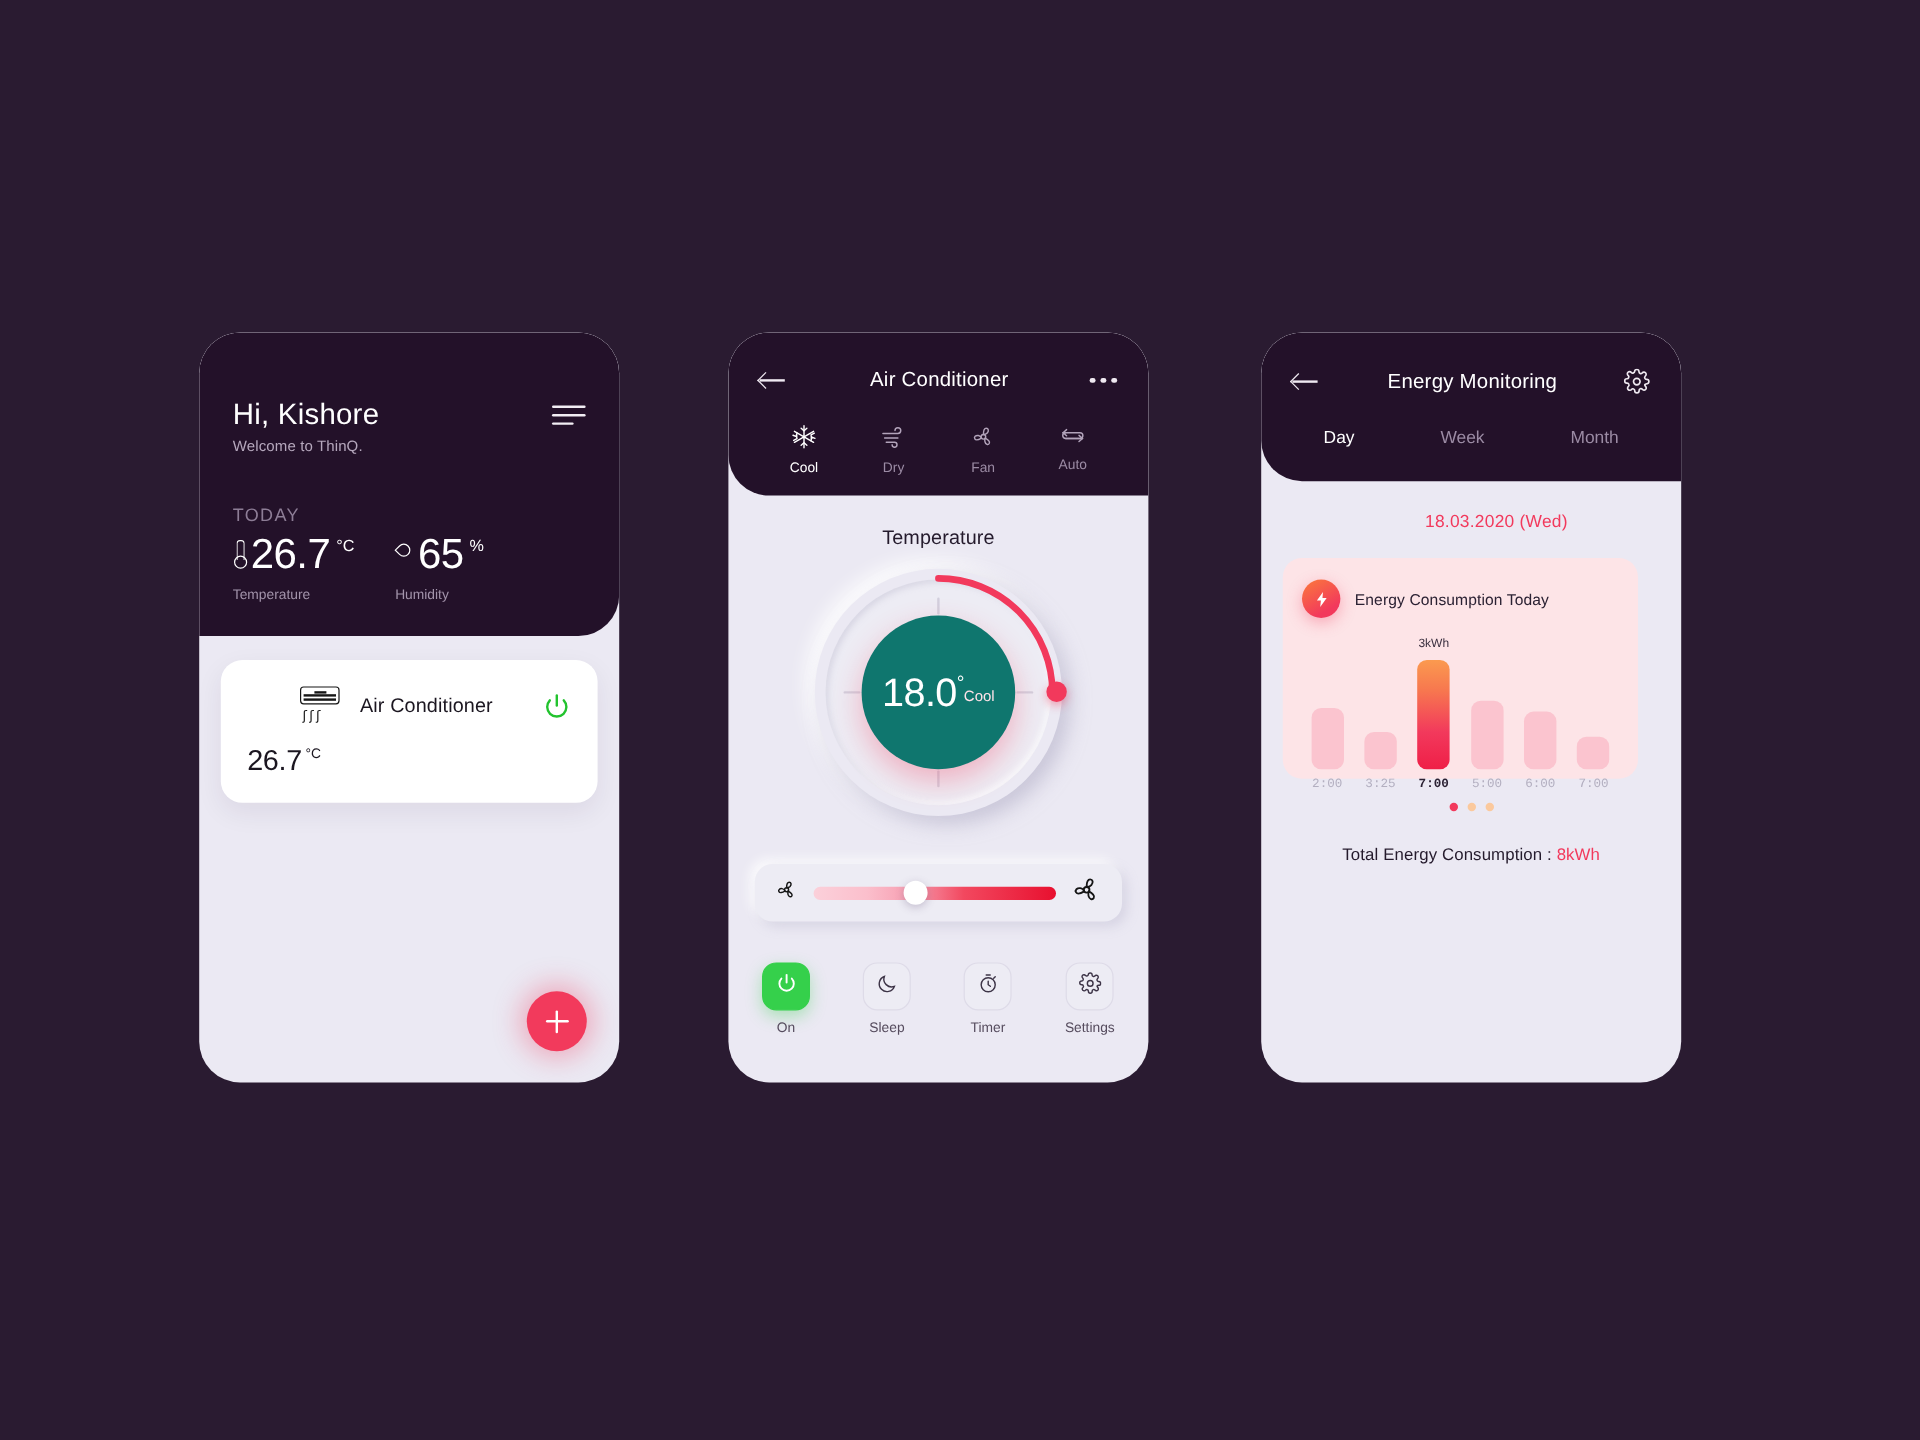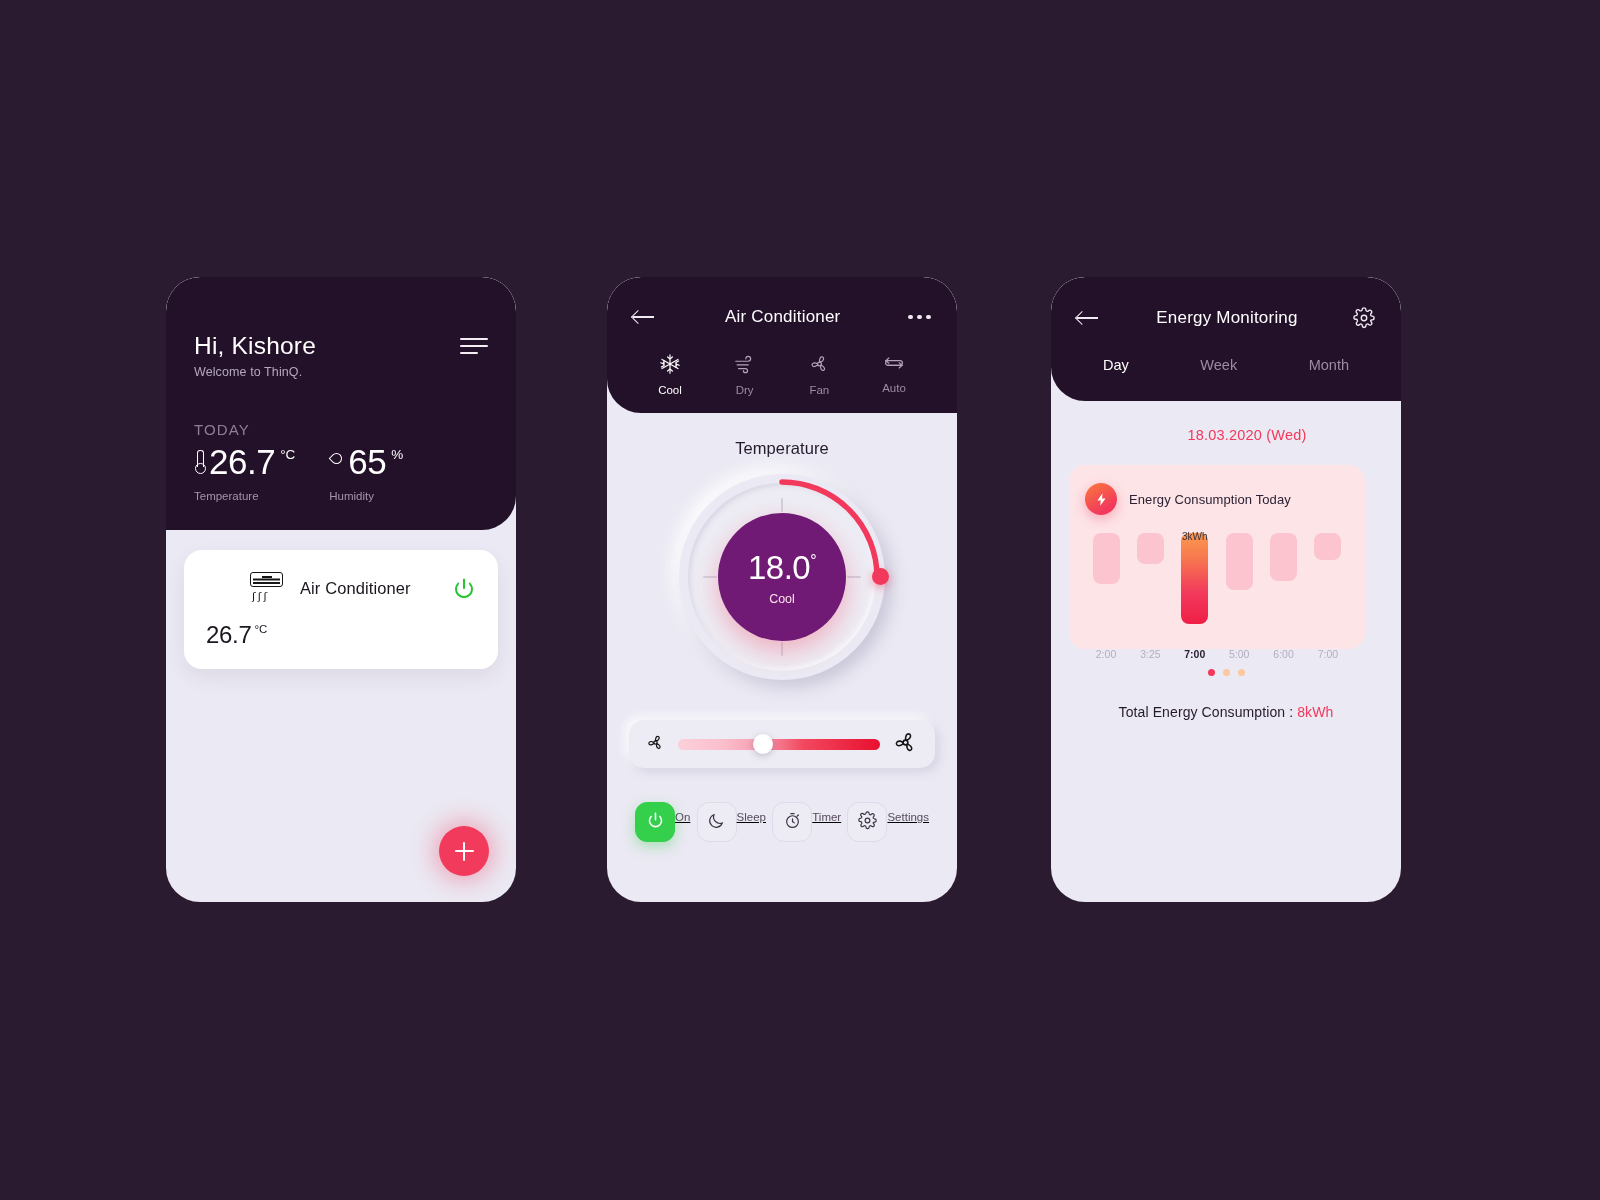--- a/index.html
+++ b/index.html
@@ -135,22 +135,22 @@
     box-shadow: inset 2px 2px 5px rgba(173,170,195,.35), inset -2px -2px 5px rgba(255,255,255,.8);
   }
   .tick { position:absolute; background:#d2cfdd; border-radius:2px; }
   .tick.t-top { width:1.6px; height:14px; left:102px; top:24px; }
   .tick.t-bottom { width:1.6px; height:14px; left:102px; bottom:24px; }
   .tick.t-left { height:1.6px; width:14px; left:24px; top:102px; }
   .tick.t-right { height:1.6px; width:14px; right:24px; top:102px; }
   .dial-svg { position:absolute; inset:0; }
   .dial-core {
     position:absolute; left:39px; top:39px; width:128px; height:128px; border-radius:50%;
-    background:#701a75;
-    display:flex; flex-direction:column; align-items:center; justify-content:center;
+    background:#0f766e;
+    display:flex; align-items:center; justify-content:center;
     box-shadow:0 10px 24px rgba(242,57,92,.33);
   }
   .dial-temp { font-size:33px; color:#fff; font-weight:400; display:flex; align-items:flex-start; letter-spacing:-.5px;}
   .dial-temp sup { font-size:16px; margin-top:3px; }
   .dial-mode { font-size:12.5px; color:#ffe3e9; margin-top:5px; }
   .knob {
     position:absolute; width:17px; height:17px; border-radius:50%;
     background:#f2395c; right:-4px; top:94px;
     box-shadow:0 3px 8px rgba(242,57,92,.45);
   }
@@ -164,21 +164,21 @@
   .slider-track {
     position:relative; flex:1; height:11px; border-radius:7px;
     background:linear-gradient(90deg,#fbd0da 0%,#fbbfcc 22%,#f79eb1 40%,#f2485f 62%,#e8102f 100%);
   }
   .slider-thumb {
     position:absolute; left:42%; top:50%; transform:translate(-50%,-50%);
     width:20px; height:20px; border-radius:50%; background:#fff;
     box-shadow:0 2px 7px rgba(100,80,120,.3); cursor:pointer;
   }
   .ctrls { display:flex; justify-content:space-between; margin:34px 28px 0 28px; }
-  .ctrl { display:flex; flex-direction:row; cursor:pointer;text-decoration:underline; }
+  .ctrl { display:flex; flex-direction:column; align-items:center; cursor:pointer; }
   .ctrl-box {
     width:40px; height:40px; border-radius:12px;
     display:flex; align-items:center; justify-content:center;
     border:1px solid #dedbe8; background:#edecf4;
   }
   .ctrl.on .ctrl-box { background:#35d04b; border-color:#35d04b; box-shadow:0 5px 13px rgba(53,208,75,.35); }
   .ctrl-label { font-size:11.5px; color:#564c5e; margin-top:9px; }
 
   
   #screen3 .head3 {
@@ -197,27 +197,27 @@
   }
   .chart-head { display:flex; align-items:center; gap:12px; }
   .bolt {
     width:32px; height:32px; border-radius:50%;
     background:linear-gradient(150deg,#fb7a3c 0%,#f2395c 75%);
     display:flex; align-items:center; justify-content:center;
     box-shadow:0 4px 12px rgba(242,57,92,.35);
   }
   .chart-title { font-size:13px; color:#2b2133; letter-spacing:.1px;}
   .chart-area { position:relative; height:108px; margin-top:18px; display:flex; align-items:flex-end; justify-content:space-between; padding:0 6px;}
-  .bar-col { width:30px; display:flex; flex-direction:column; align-items:center; justify-content:flex-start; height:100%; position:relative;}
+  .bar-col { width:30px; display:flex; flex-direction:column; align-items:center; justify-content:flex-end; height:100%; position:relative;}
   .bar {
     width:27px; border-radius:8px; background:#fbc4cf;
   }
   .bar.active { background:linear-gradient(180deg,#fb9a4f 0%,#f7774f 28%,#f2395c 66%,#ef1f47 100%); }
   .bar-val { position:absolute; top:-1px; font-size:10px; color:#3b3040; white-space:nowrap; }
-  .xlabels { display:flex; justify-content:space-between; padding:0 6px; margin-top:7px; }
+  .xlabels { display:flex; justify-content:space-between; padding:0 6px; margin-top:7px;font-family:Liberation Mono, monospace; }
   .xlab { width:30px; text-align:center; font-size:10.5px; color:#b3afc0; }
   .xlab.active { color:#2b2133; font-weight:bold; }
   .dots-pg { display:flex; gap:8px; justify-content:center; margin-top:20px; }
   .dots-pg i { width:7px; height:7px; border-radius:50%; background:#fbc99d; display:block; cursor:pointer;}
   .dots-pg i.on { background:#f2395c; }
   .total3 { text-align:center; margin-top:28px; font-size:14px; color:#241a2c; letter-spacing:.1px;}
   .total3 .val { color:#f2395c; }
 </style>
 </head>
 <body>

